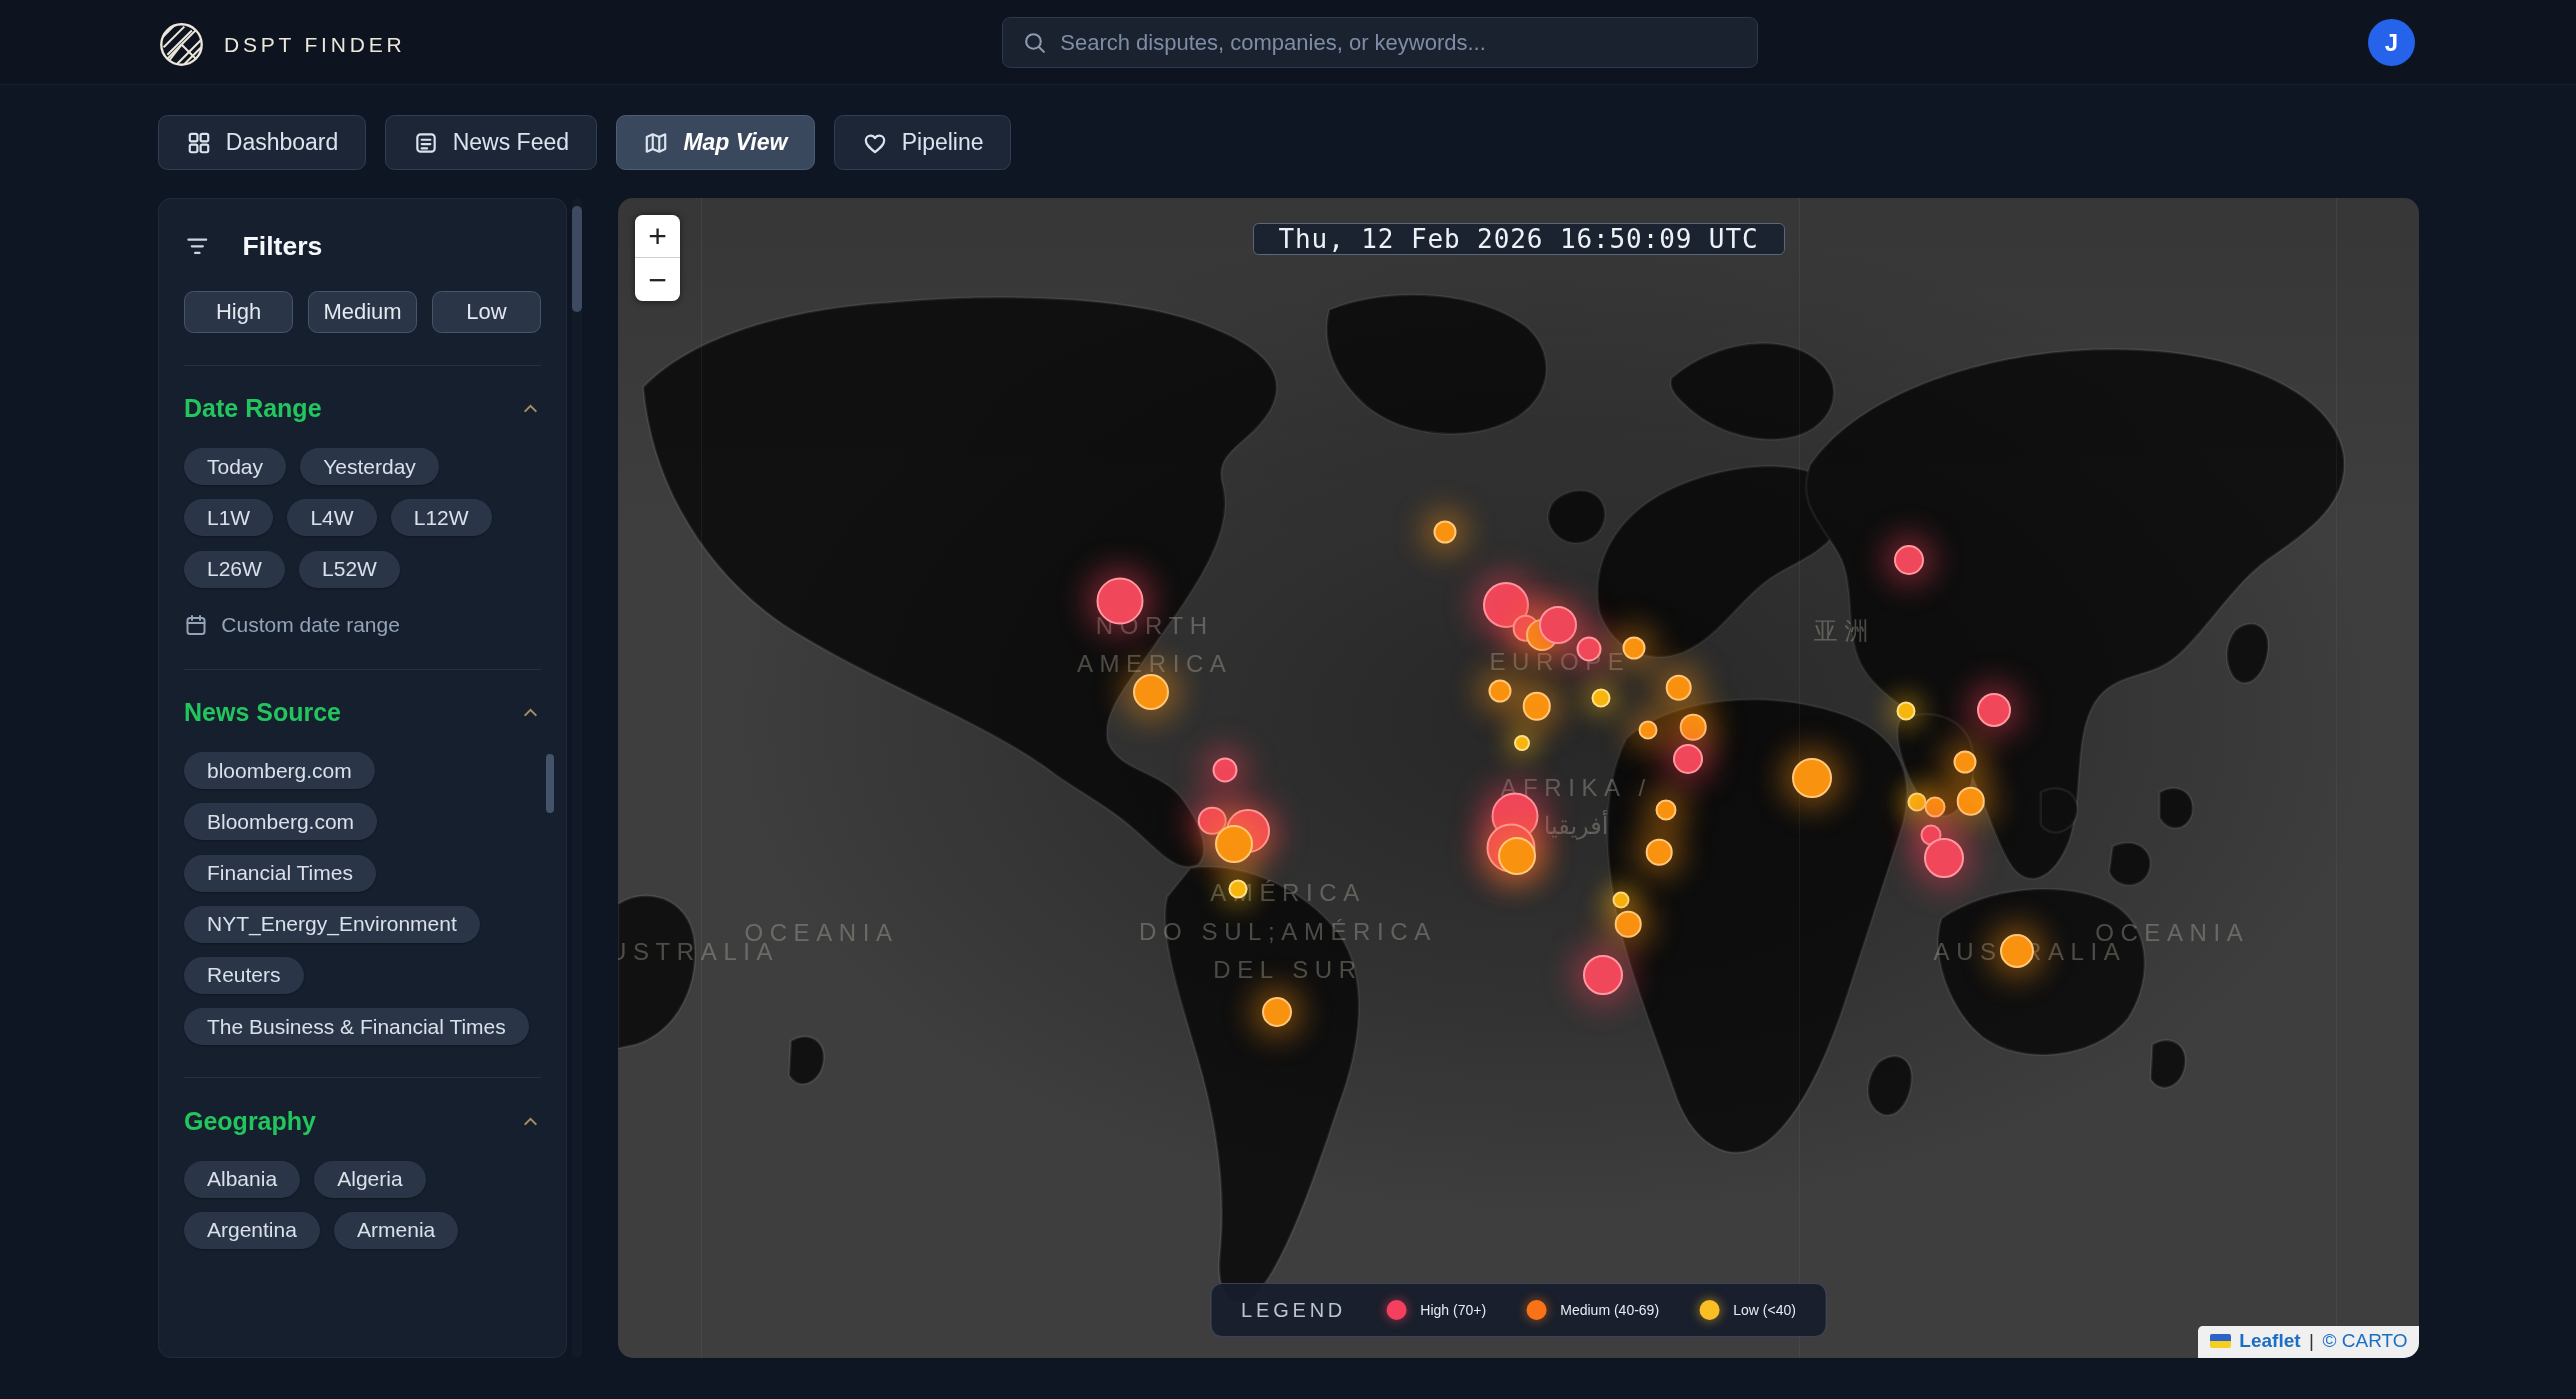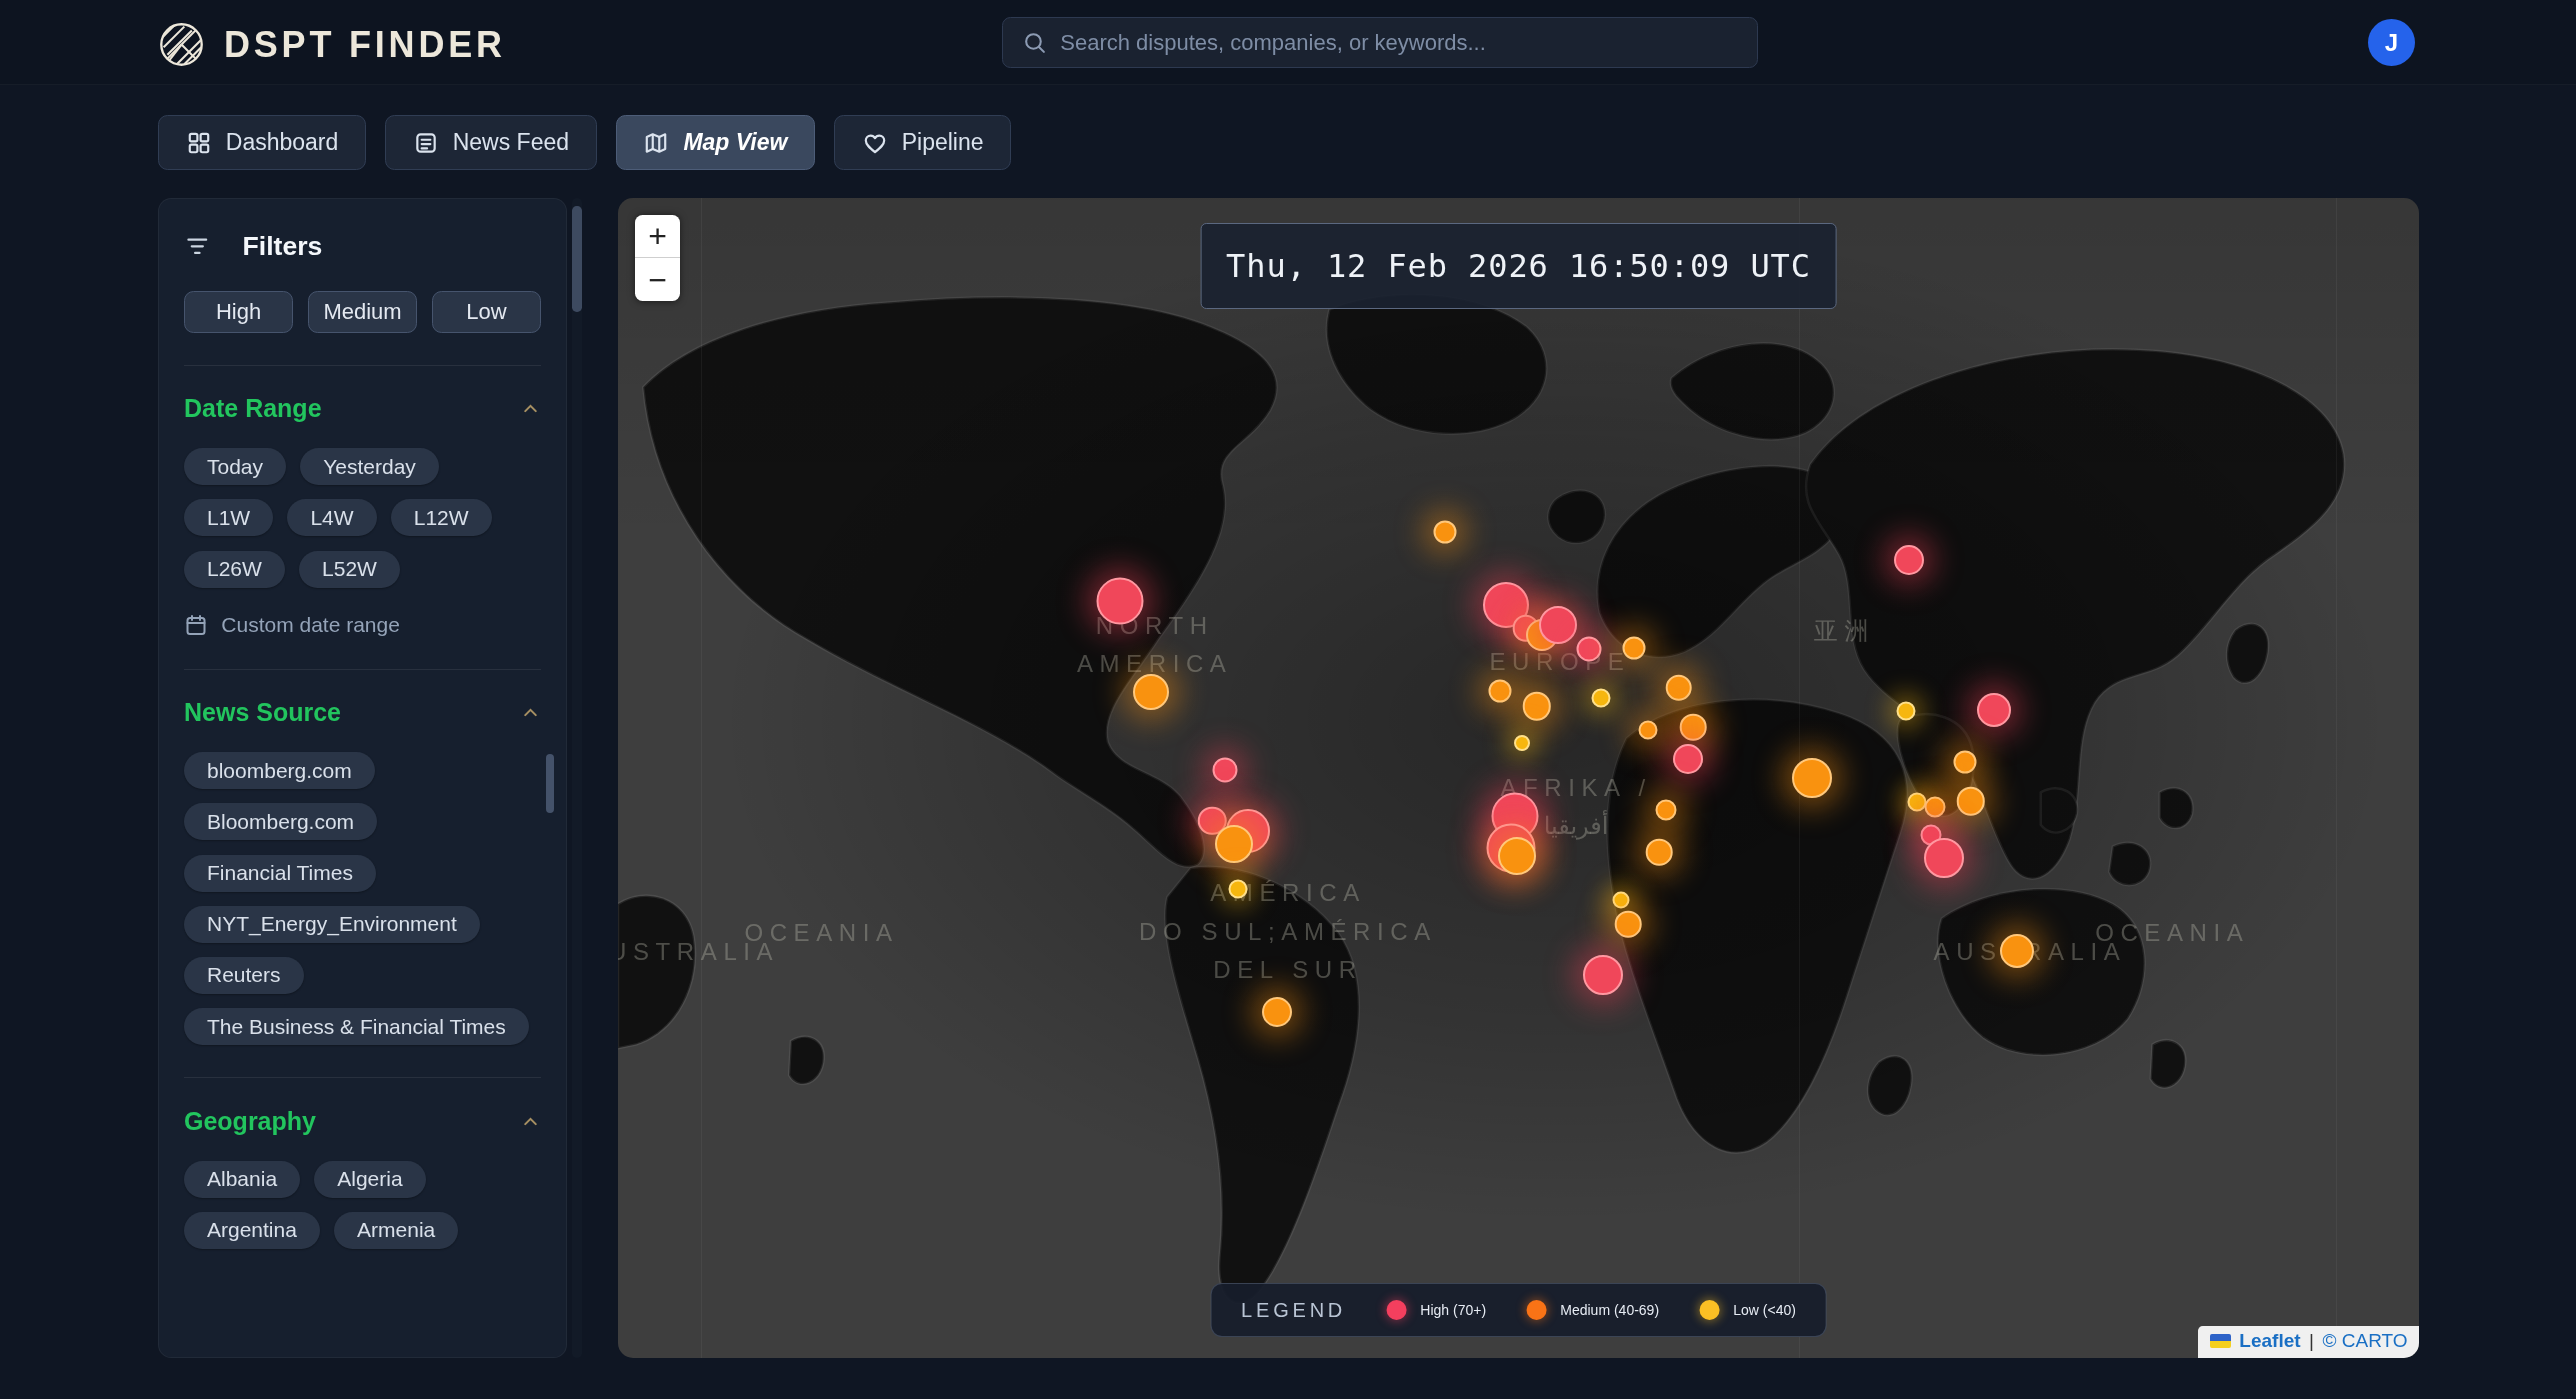--- a/index.html
+++ b/index.html
@@ -4,21 +4,21 @@
 <style>
   * { margin:0; padding:0; box-sizing:border-box; }
   html,body { width:2576px; height:1399px; overflow:hidden; }
   body { background:#0f1623; font-family:"Liberation Sans", sans-serif; color:#e2e8f0; position:relative; }
 
   
   .header { position:absolute; left:0; top:0; width:2576px; height:85px; background:#0d1420;
             border-bottom:0.9px solid rgba(255,255,255,0.04); }
   .brand { position:absolute; left:158px; top:21px; display:flex; align-items:center; gap:19px; }
   .brand svg { display:block; }
-  .brand-title { font-size:36px; letter-spacing:3.8px; color:#ece7da; font-weight:700; }
+  .brand-title { font-size:21px; letter-spacing:3.8px; color:#ece7da; font-weight:400; }
   .search { position:absolute; left:1002px; top:17px; width:756px; height:51px; background:#1a2230;
             border:0.9px solid #2d3950; border-radius:8.5px; display:flex; align-items:center; padding:0 19px; gap:13.3px; }
   .search svg { stroke:#8c9bb3; }
   .search input { flex:1; background:transparent; border:none; outline:none; color:#c6d0de;
                   font-size:22px; font-family:"Liberation Sans",sans-serif; }
   .search input::placeholder { color:#7e8da5; }
   .avatar { position:absolute; right:161px; top:19px; width:47px; height:47px; border-radius:50%;
             background:#2563eb; display:flex; align-items:center; justify-content:center;
             color:#fff; font-size:24px; font-weight:600; }
 
@@ -69,21 +69,21 @@
   .marker.low    { background:#f6b60e; border:2.8px solid #ffe08a; box-shadow:0 0 23px 8.5px rgba(246,182,14,0.40); }
 
   .zoomctl { position:absolute; left:17px; top:17px; width:45px; border-radius:7.6px; overflow:hidden;
              box-shadow:0 0.9px 7.6px rgba(0,0,0,0.5); }
   .zoomctl button { display:block; width:45px; height:43px; background:#ffffff; border:none; color:#222;
                     font-size:32px; line-height:38px; cursor:pointer; font-family:"Liberation Sans",sans-serif; }
   .zoomctl button:first-child { border-bottom:0.9px solid #cfcfcf; }
 
   .timestamp { position:absolute; left:50%; top:25px; transform:translateX(-50%);
                background:rgba(26,34,48,0.92); border:0.9px solid #5b6880; border-radius:5.7px;
-               padding:23px 25px; font-family:"DejaVu Sans Mono", monospace; font-size:32px;
+               padding:0 25px; font-family:"DejaVu Sans Mono", monospace; font-size:26px;
                color:#eef2f7; letter-spacing:0.9px; white-space:nowrap; }
 
   .legend { position:absolute; left:50%; bottom:21px; transform:translateX(-50%); height:54px;
             background:rgba(23,30,43,0.95); border:0.9px solid rgba(122,137,162,0.35); border-radius:11.4px;
             display:flex; align-items:center; gap:40px; padding:0 30px; white-space:nowrap; }
   .legend-label { font-size:20px; letter-spacing:3.8px; color:#b9c4d4; }
   .legend-item { display:flex; align-items:center; gap:14.2px; font-size:14px; color:#e7ecf4; }
   .legend-dot { width:20px; height:20px; border-radius:50%; }
 
   .attribution { position:absolute; right:0; bottom:0; background:rgba(255,255,255,0.92);

